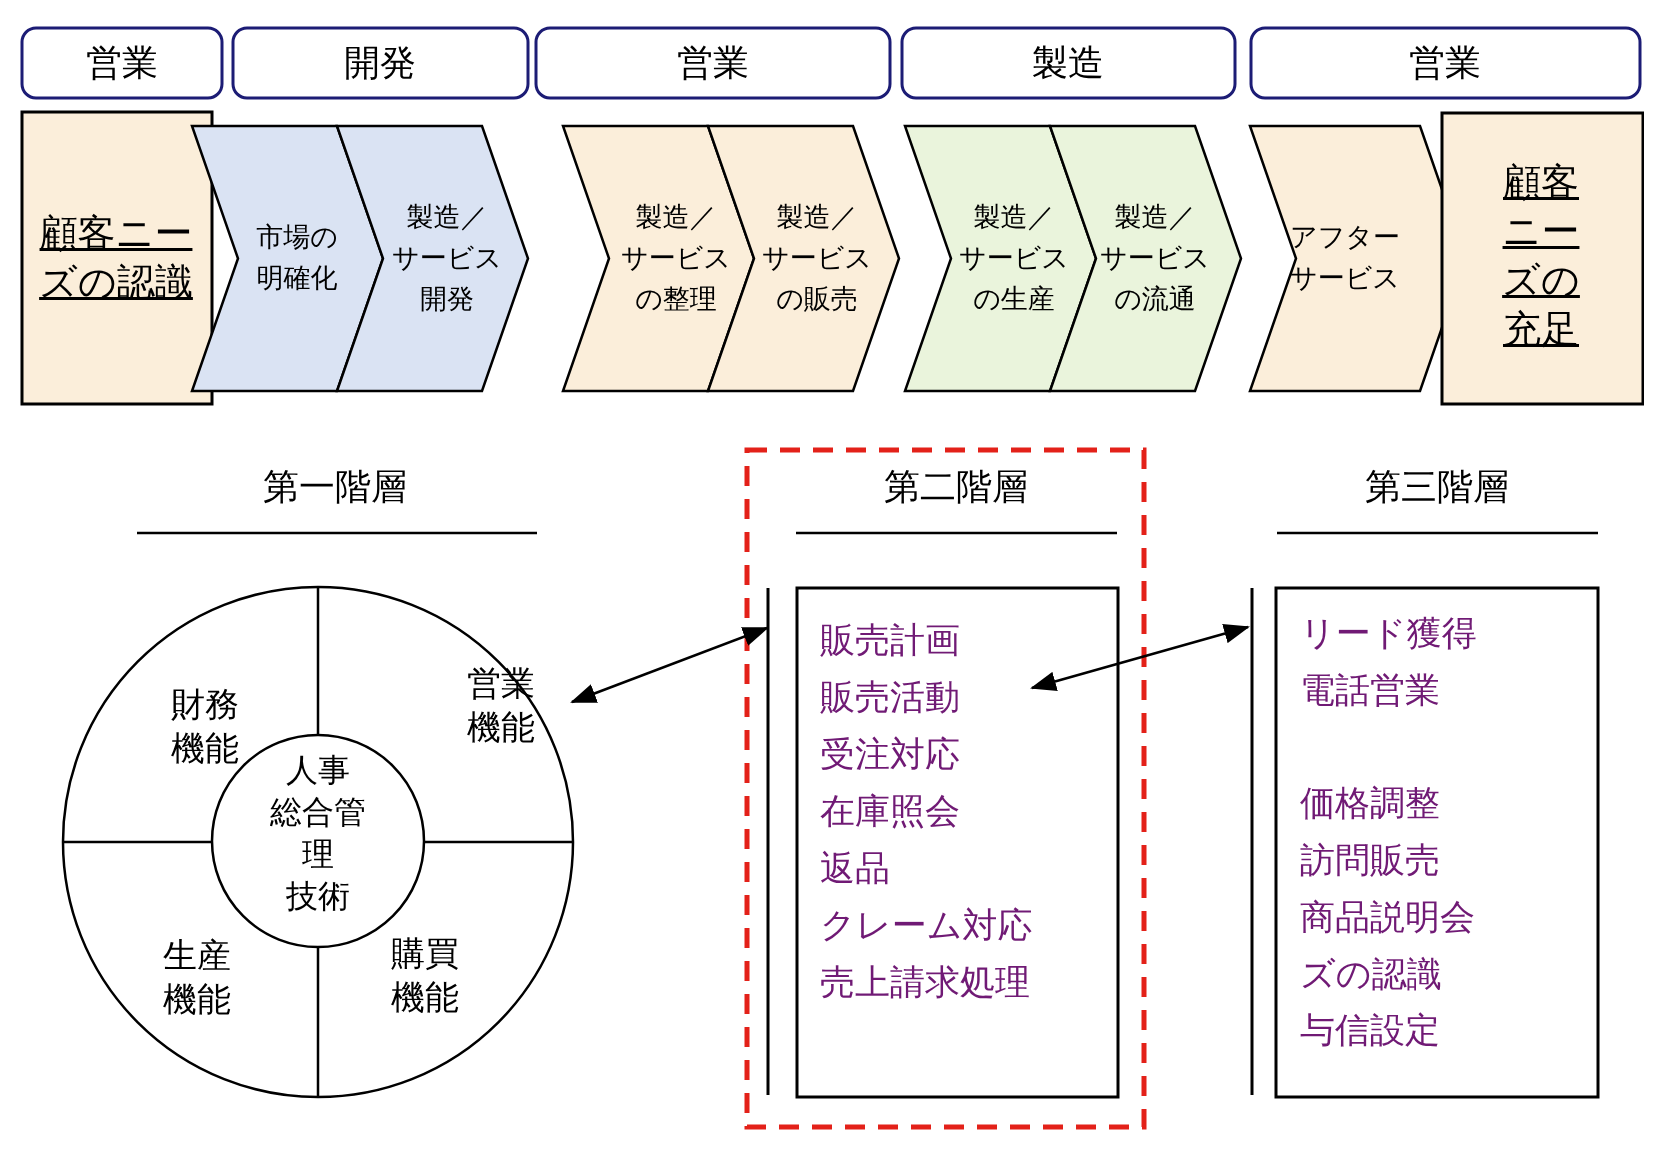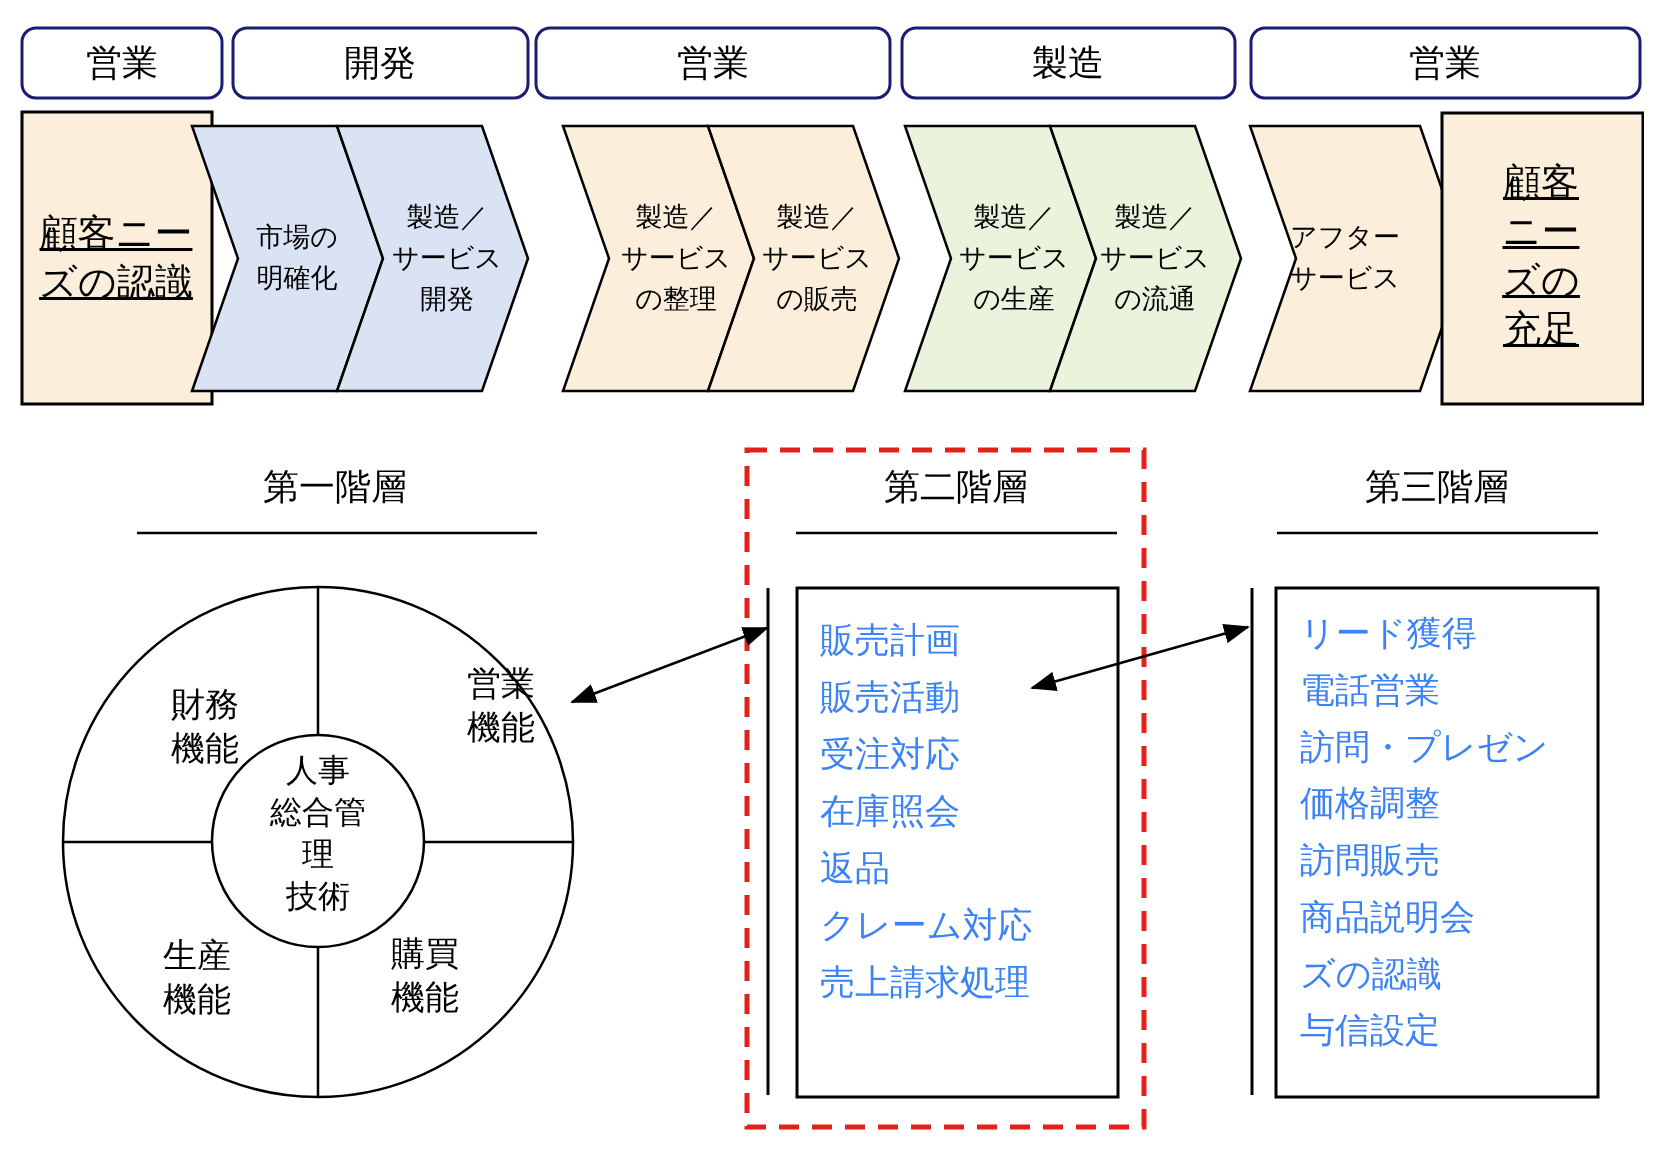--- a/index.html
+++ b/index.html
@@ -24,21 +24,21 @@
   .chv{font-size:27px;line-height:41px;}
   .title{font-size:36px;line-height:40px;}
   .quad{font-size:34px;line-height:44px;}
   .hub{font-size:32px;line-height:42px;}
   .li{
     position:absolute;
     transform:translateY(-50%);
     font-size:35px;
     line-height:40px;
     white-space:pre;
-    color:#3b82f6;
+    color:#701a75;
   }
 </style>
 </head>
 <body>
 
 <div class="stage">
 
   <svg width="1666" height="1151" viewBox="0 0 1666 1151">
     <defs>
       <marker id="ah" viewBox="0 0 26 20" markerWidth="26" markerHeight="20" refX="24" refY="10" orient="auto-start-reverse" markerUnits="userSpaceOnUse">
@@ -135,20 +135,19 @@
   <div class="li" style="left:820px;top:640px;">販売計画</div>
   <div class="li" style="left:820px;top:697px;">販売活動</div>
   <div class="li" style="left:820px;top:754px;">受注対応</div>
   <div class="li" style="left:820px;top:811px;">在庫照会</div>
   <div class="li" style="left:820px;top:868px;">返品</div>
   <div class="li" style="left:820px;top:982px;">売上請求処理</div>
   <div class="li" style="left:820px;top:925px;">クレーム対応</div>
 
   <div class="li" style="left:1300px;top:633px;">リード獲得</div>
   <div class="li" style="left:1300px;top:690px;">電話営業</div>
-  <div class="li" style="left:1300px;top:747px;">訪問・プレゼン</div>
   <div class="li" style="left:1300px;top:803px;">価格調整</div>
   <div class="li" style="left:1300px;top:860px;">訪問販売</div>
   <div class="li" style="left:1300px;top:917px;">商品説明会</div>
   <div class="li" style="left:1300px;top:974px;">ズの認識</div>
   <div class="li" style="left:1300px;top:1030px;">与信設定</div>
 
 </div>
 
 </body></html>

